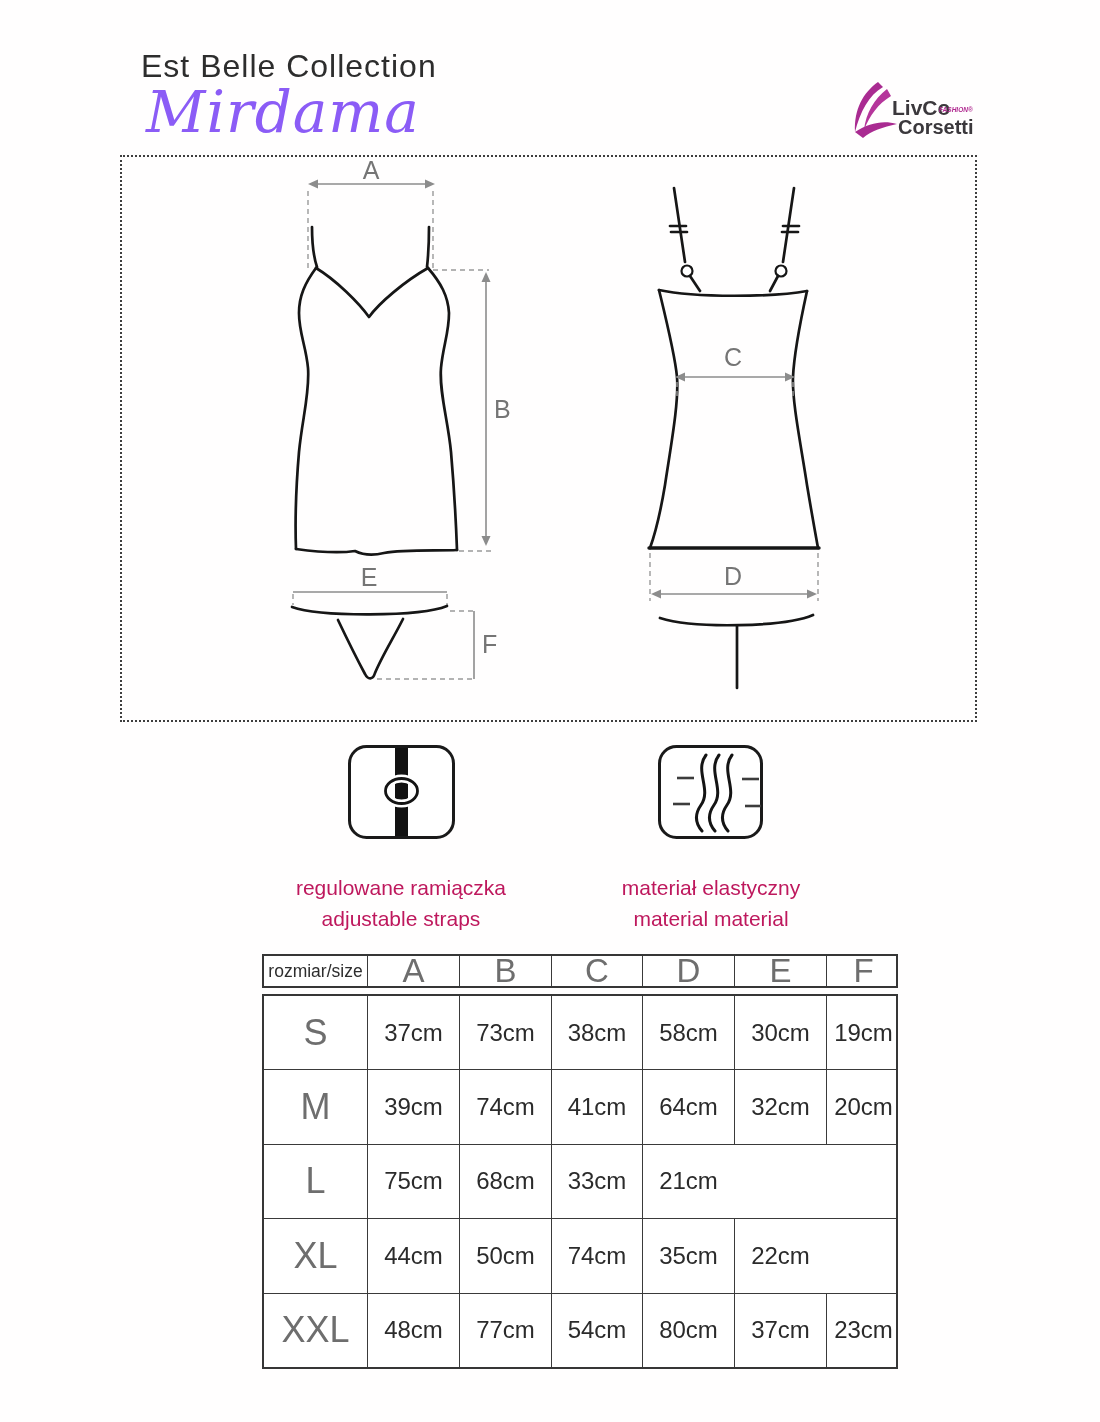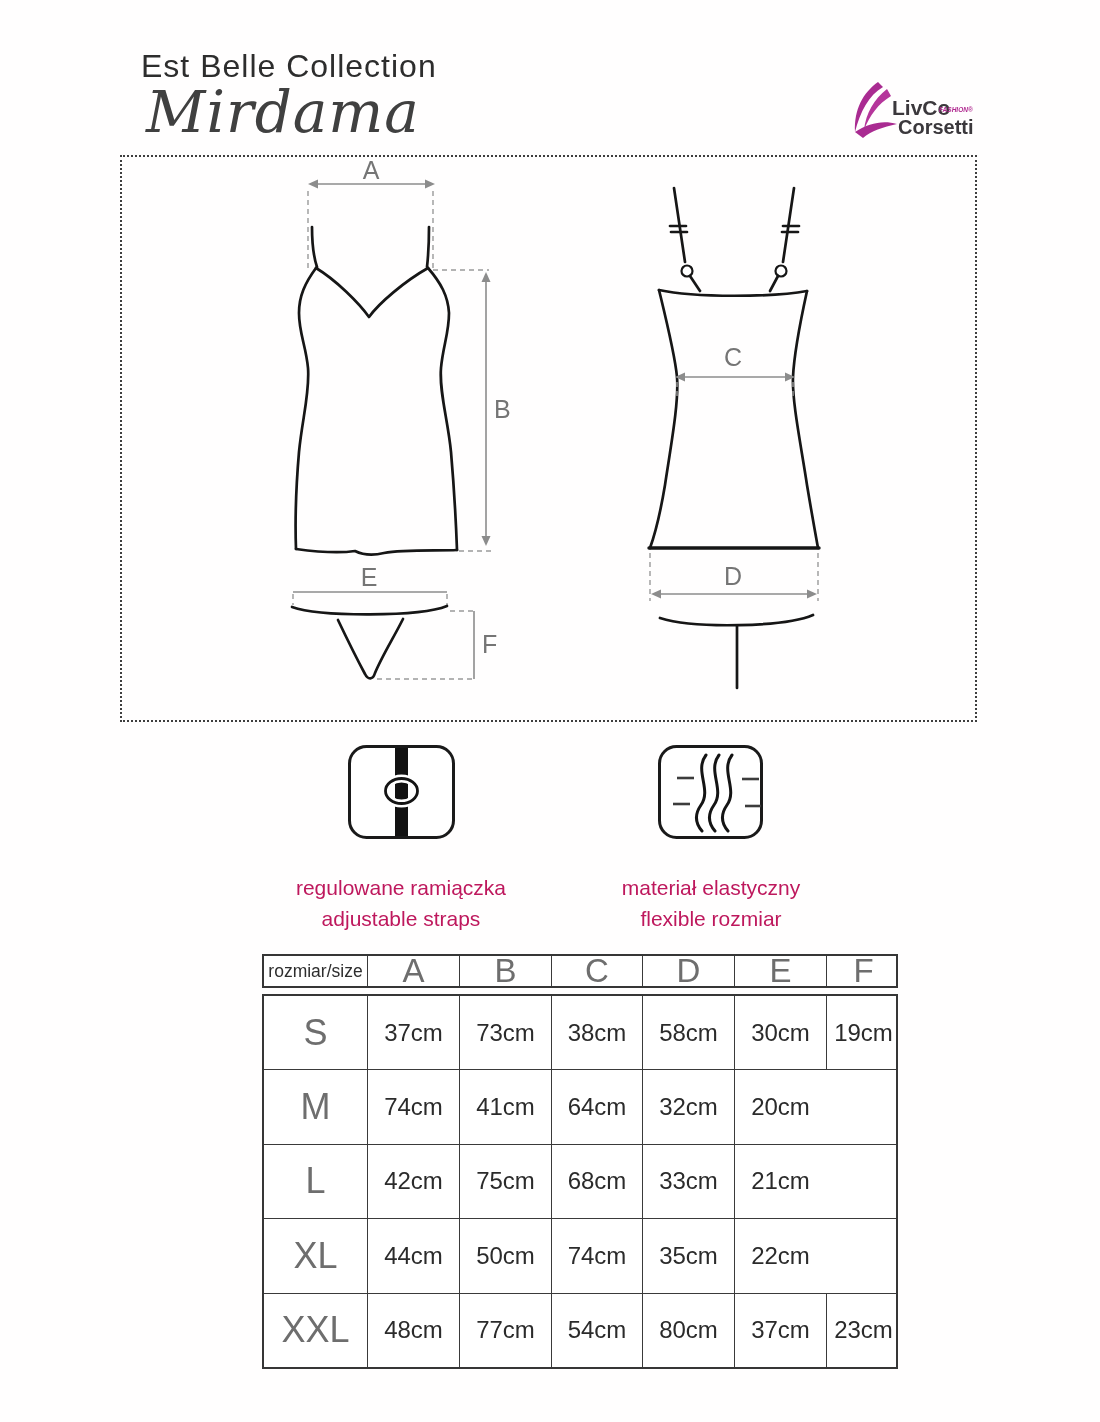--- a/index.html
+++ b/index.html
@@ -8,21 +8,21 @@
     font-family:"Liberation Sans", sans-serif; overflow:hidden;
   }
   
   .collection{
     position:absolute; left:141px; top:48px;
     font-size:32px; font-weight:300; letter-spacing:1px; color:#2d2d2d;
   }
   .product-name{
     position:absolute; left:146px; top:78px;
     font-family:"DejaVu Serif", serif; font-style:italic;
-    font-size:58px; color:#404040; letter-spacing:1px;
+    font-size:58px; color:#8b5cf6; letter-spacing:1px;
   }
   .logo{ position:absolute; left:842px; top:79px; }
   
   .diagram-frame{
     position:absolute; left:120px; top:155px; width:853px; height:563px;
     border:2px dotted #3e3e3e;
   }
   .diagram-svg{ position:absolute; left:120px; top:155px; }
   
   .icon-straps{ position:absolute; left:348px; top:745px; }
@@ -189,21 +189,21 @@
       <path d="M 74 10 C 62 26, 80 44, 69 60 C 62 70, 64 79, 70 86"></path>
     </g>
   </svg>
 
   <div class="feature-label left">
     <div>regulowane ramiączka</div>
     <div>adjustable straps</div>
   </div>
   <div class="feature-label right">
     <div>materiał elastyczny</div>
-    <div>flexible rozmiar</div>
+    <div>material material</div>
   </div>
 
   <div class="size-table thead" style="position:absolute; top:954px;">
     <div class="cell corner">rozmiar/size</div>
     <div class="cell letter">A</div>
     <div class="cell letter">B</div>
     <div class="cell letter">C</div>
     <div class="cell letter">D</div>
     <div class="cell letter">E</div>
     <div class="cell letter">F</div>
@@ -214,29 +214,29 @@
         <div class="cell size-label">S</div>
         <div class="cell value">37cm</div>
         <div class="cell value">73cm</div>
         <div class="cell value">38cm</div>
         <div class="cell value">58cm</div>
         <div class="cell value">30cm</div>
         <div class="cell value">19cm</div>
       </div>
       <div class="trow">
         <div class="cell size-label">M</div>
+        <div class="cell value">39cm</div>
         <div class="cell value">74cm</div>
         <div class="cell value">41cm</div>
         <div class="cell value">64cm</div>
         <div class="cell value">32cm</div>
         <div class="cell value">20cm</div>
       </div>
       <div class="trow">
         <div class="cell size-label">L</div>
-        <div class="cell value">42cm</div>
         <div class="cell value">75cm</div>
         <div class="cell value">68cm</div>
         <div class="cell value">33cm</div>
         <div class="cell value">21cm</div>
       </div>
       <div class="trow">
         <div class="cell size-label">XL</div>
         <div class="cell value">44cm</div>
         <div class="cell value">50cm</div>
         <div class="cell value">74cm</div>

